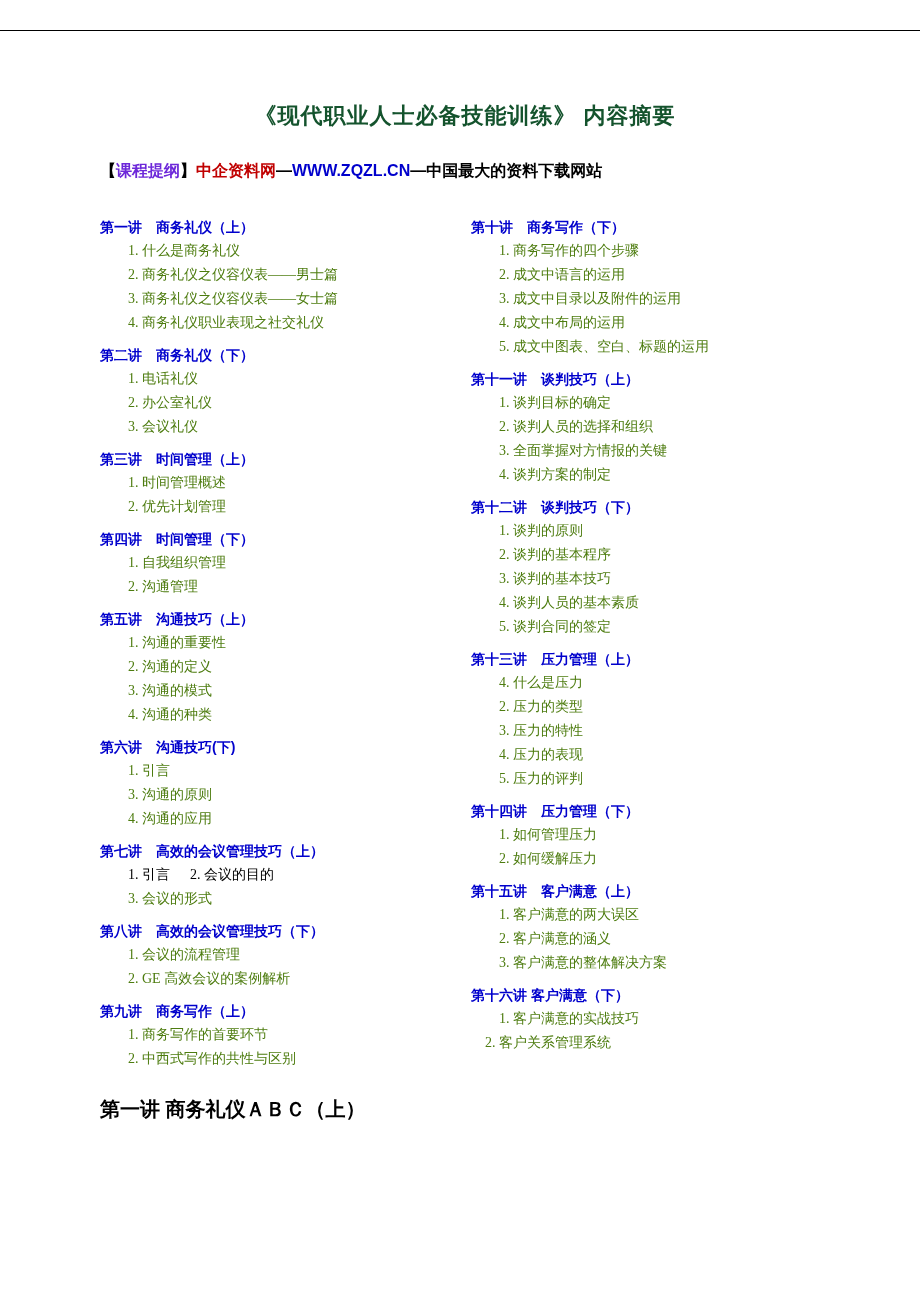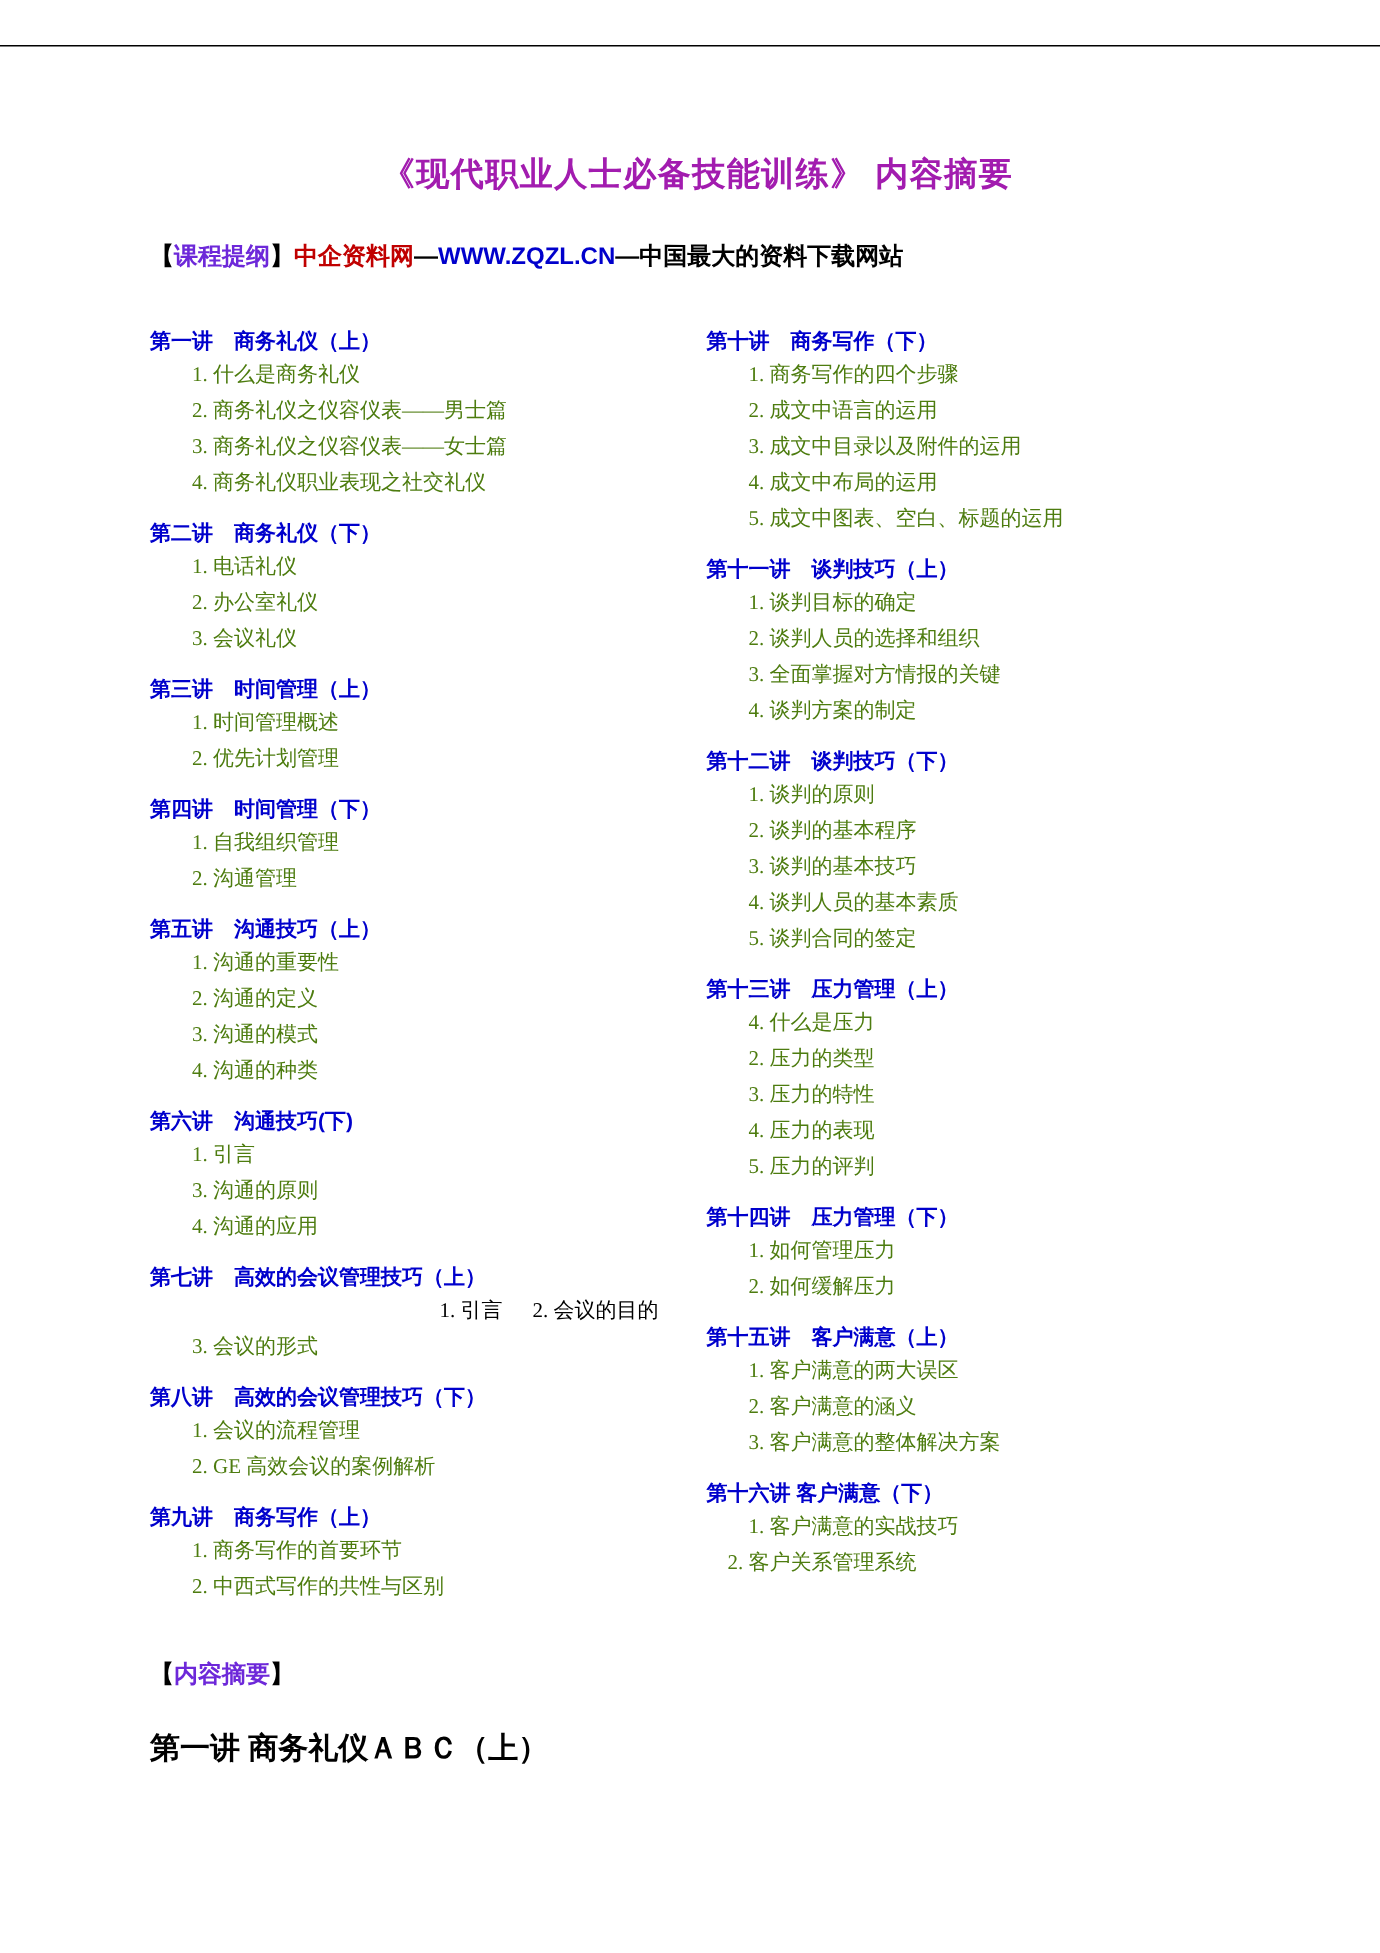--- a/index.html
+++ b/index.html
@@ -10,21 +10,21 @@
     width: 920px;
   }
   .page {
     padding: 40px 90px 40px 100px;
     border-top: 1px solid #000;
     margin-top: 30px;
     position: relative;
   }
   .title {
     text-align: center;
-    color: #a21caf;
+    color: #14532d;
     font-family: "SimHei", "黑体", sans-serif;
     font-size: 22px;
     font-weight: bold;
     margin: 30px 0 30px 0;
     letter-spacing: 1px;
   }
   .header-line {
     font-size: 16px;
     font-weight: bold;
     margin-bottom: 25px;
@@ -54,21 +54,20 @@
     margin-top: 8px;
   }
   .lecture-item {
     color: #4d7c0f;
     padding-left: 28px;
     font-family: "FangSong", "仿宋", "SimSun", serif;
   }
   .inline-group {
     padding-left: 28px;
     font-family: "FangSong", "仿宋", "SimSun", serif;
-    text-align: right;
   }
   .inline-group span { margin-right: 20px; }
   .section-label {
     margin-top: 35px;
     font-weight: bold;
     font-size: 16px;
   }
   .chapter-heading {
     font-family: "SimHei", "黑体", sans-serif;
     font-size: 20px;
@@ -153,19 +152,16 @@
         <div class="lecture-title">第十五讲　客户满意（上）</div>
         <div class="lecture-item">1. 客户满意的两大误区</div>
         <div class="lecture-item">2. 客户满意的涵义</div>
         <div class="lecture-item">3. 客户满意的整体解决方案</div>
         <div class="lecture-title">第十六讲 客户满意（下）</div>
         <div class="lecture-item">1. 客户满意的实战技巧</div>
         <div class="lecture-item" style="padding-left: 14px;">2. 客户关系管理系统</div>
       </div>
   </div>
 
-  <div class="section-label">
-    <span class="bracket-black">【</span><span class="bracket-label">内容摘要</span><span class="bracket-black">】</span>
-  </div>
 
   <div class="chapter-heading">第一讲 商务礼仪ＡＢＣ（上）</div>
 
 </div>
 
 </body></html>

